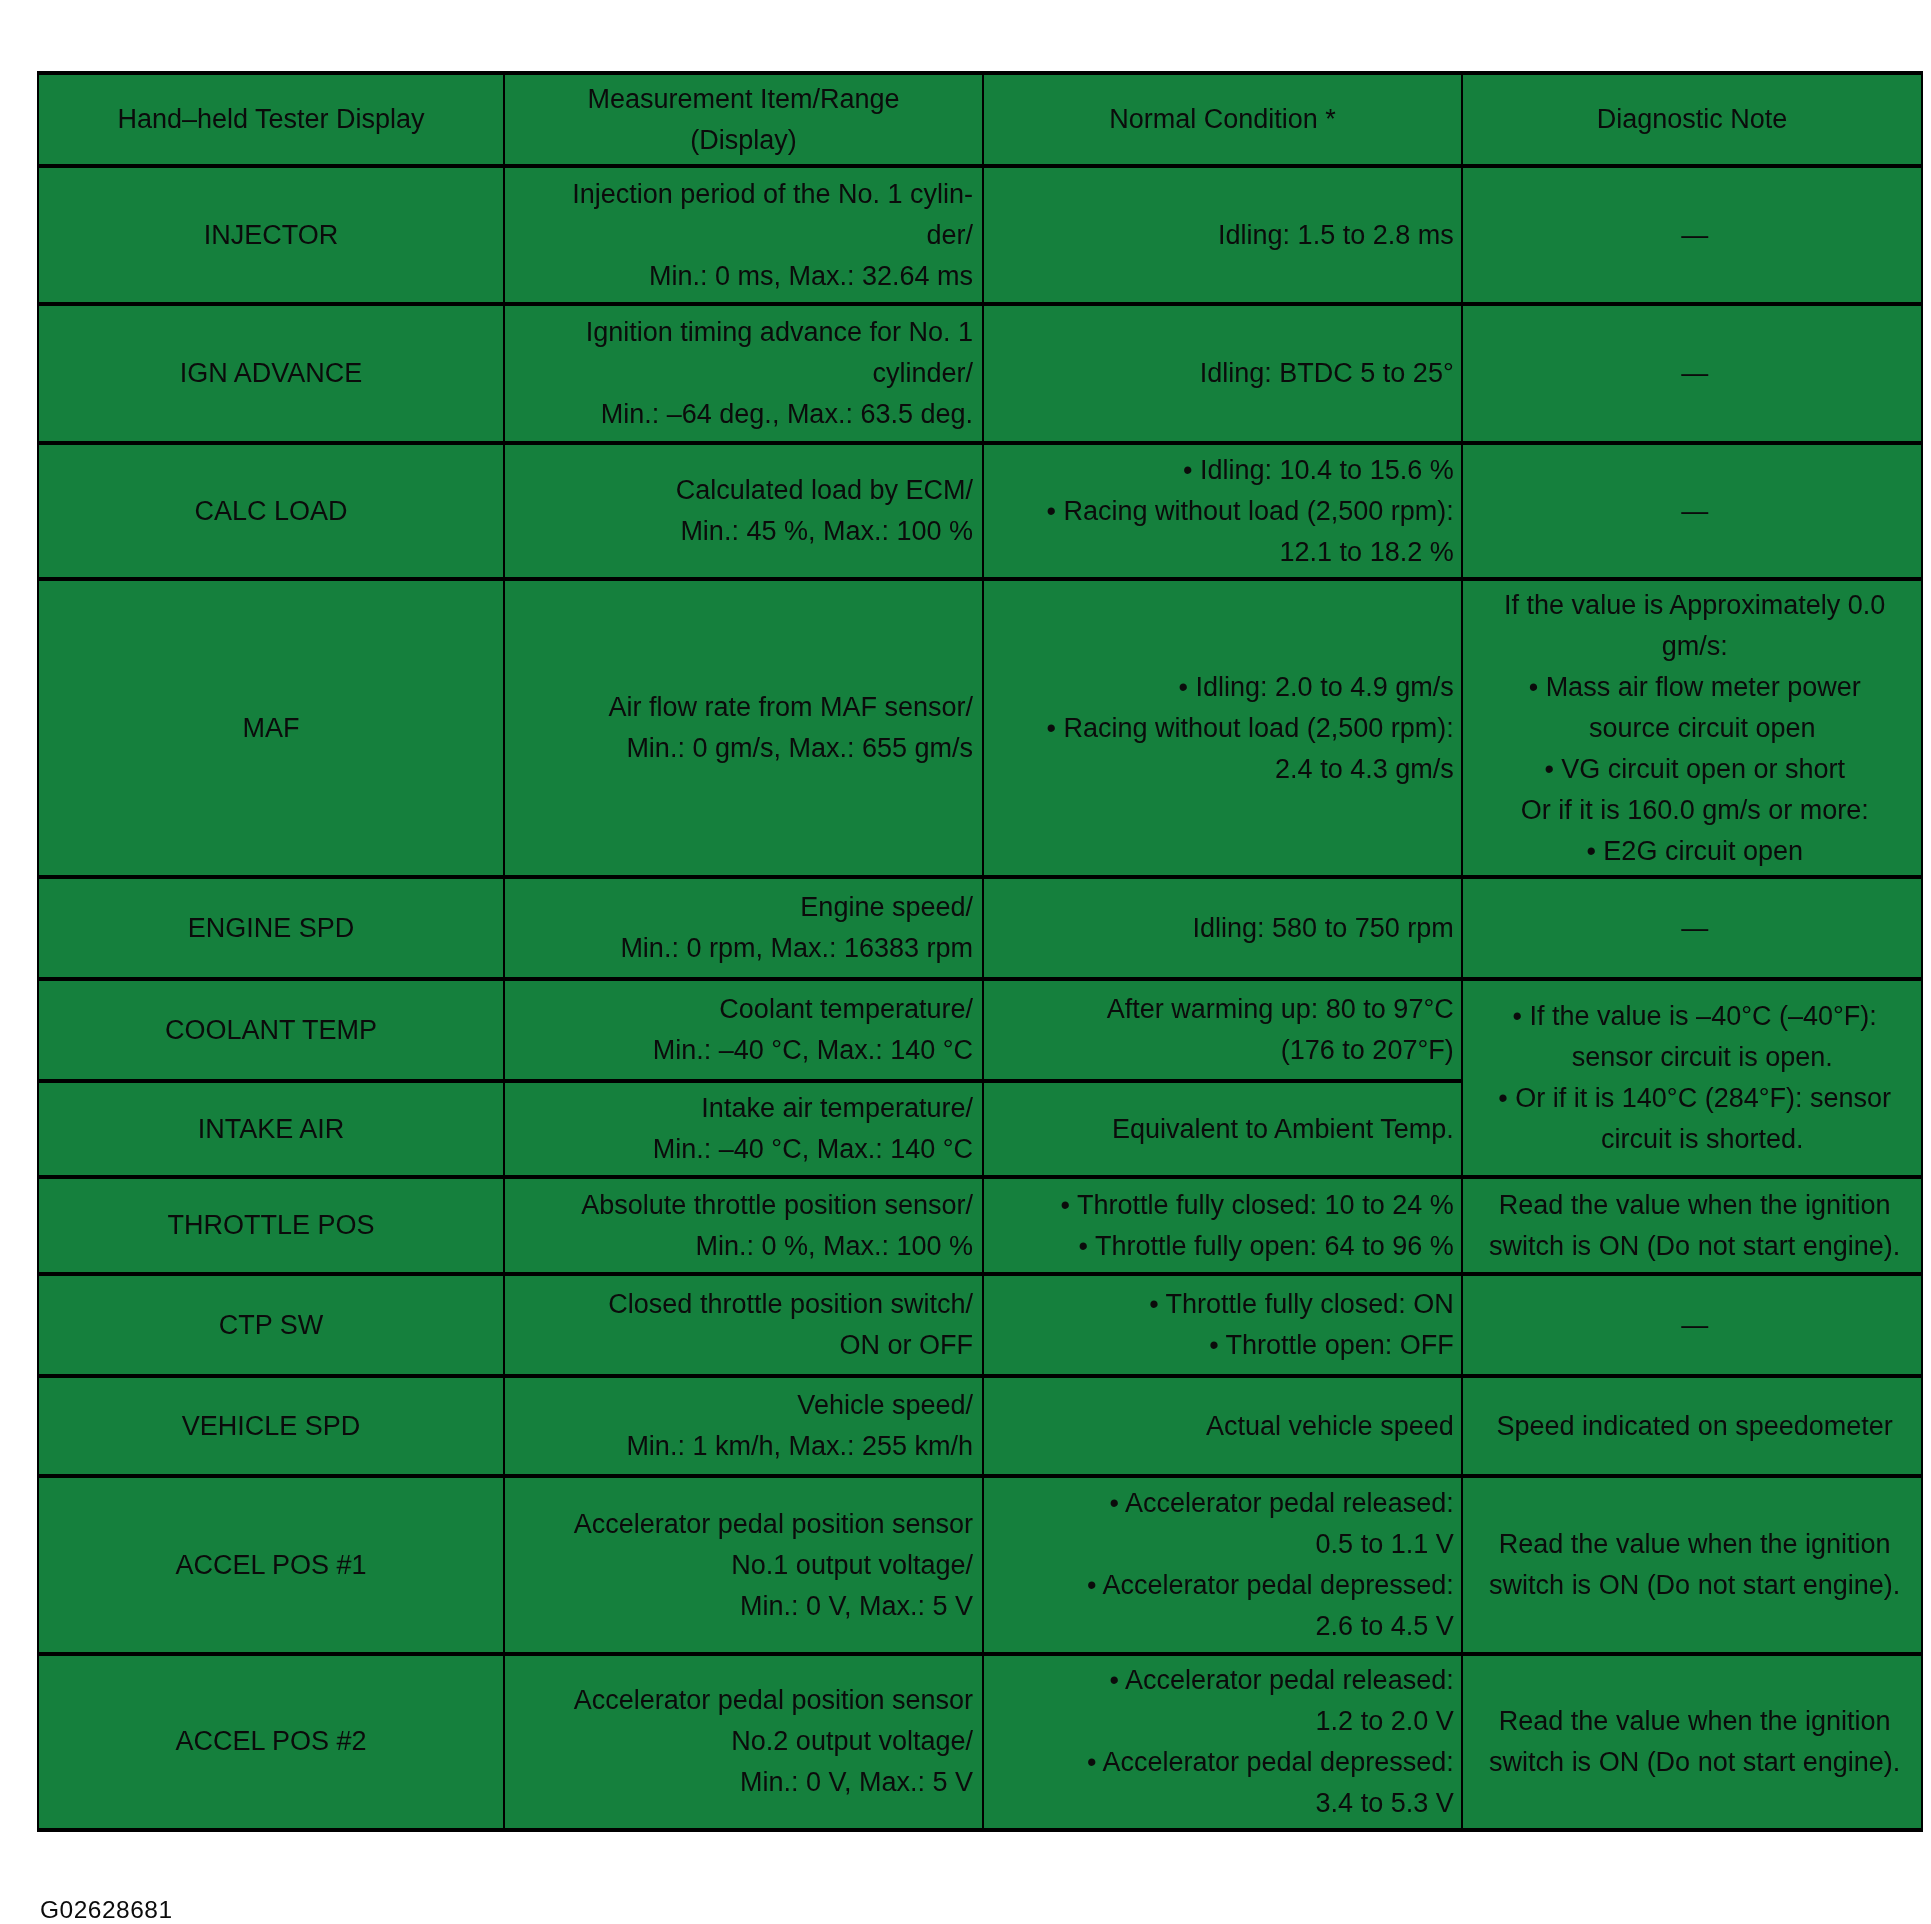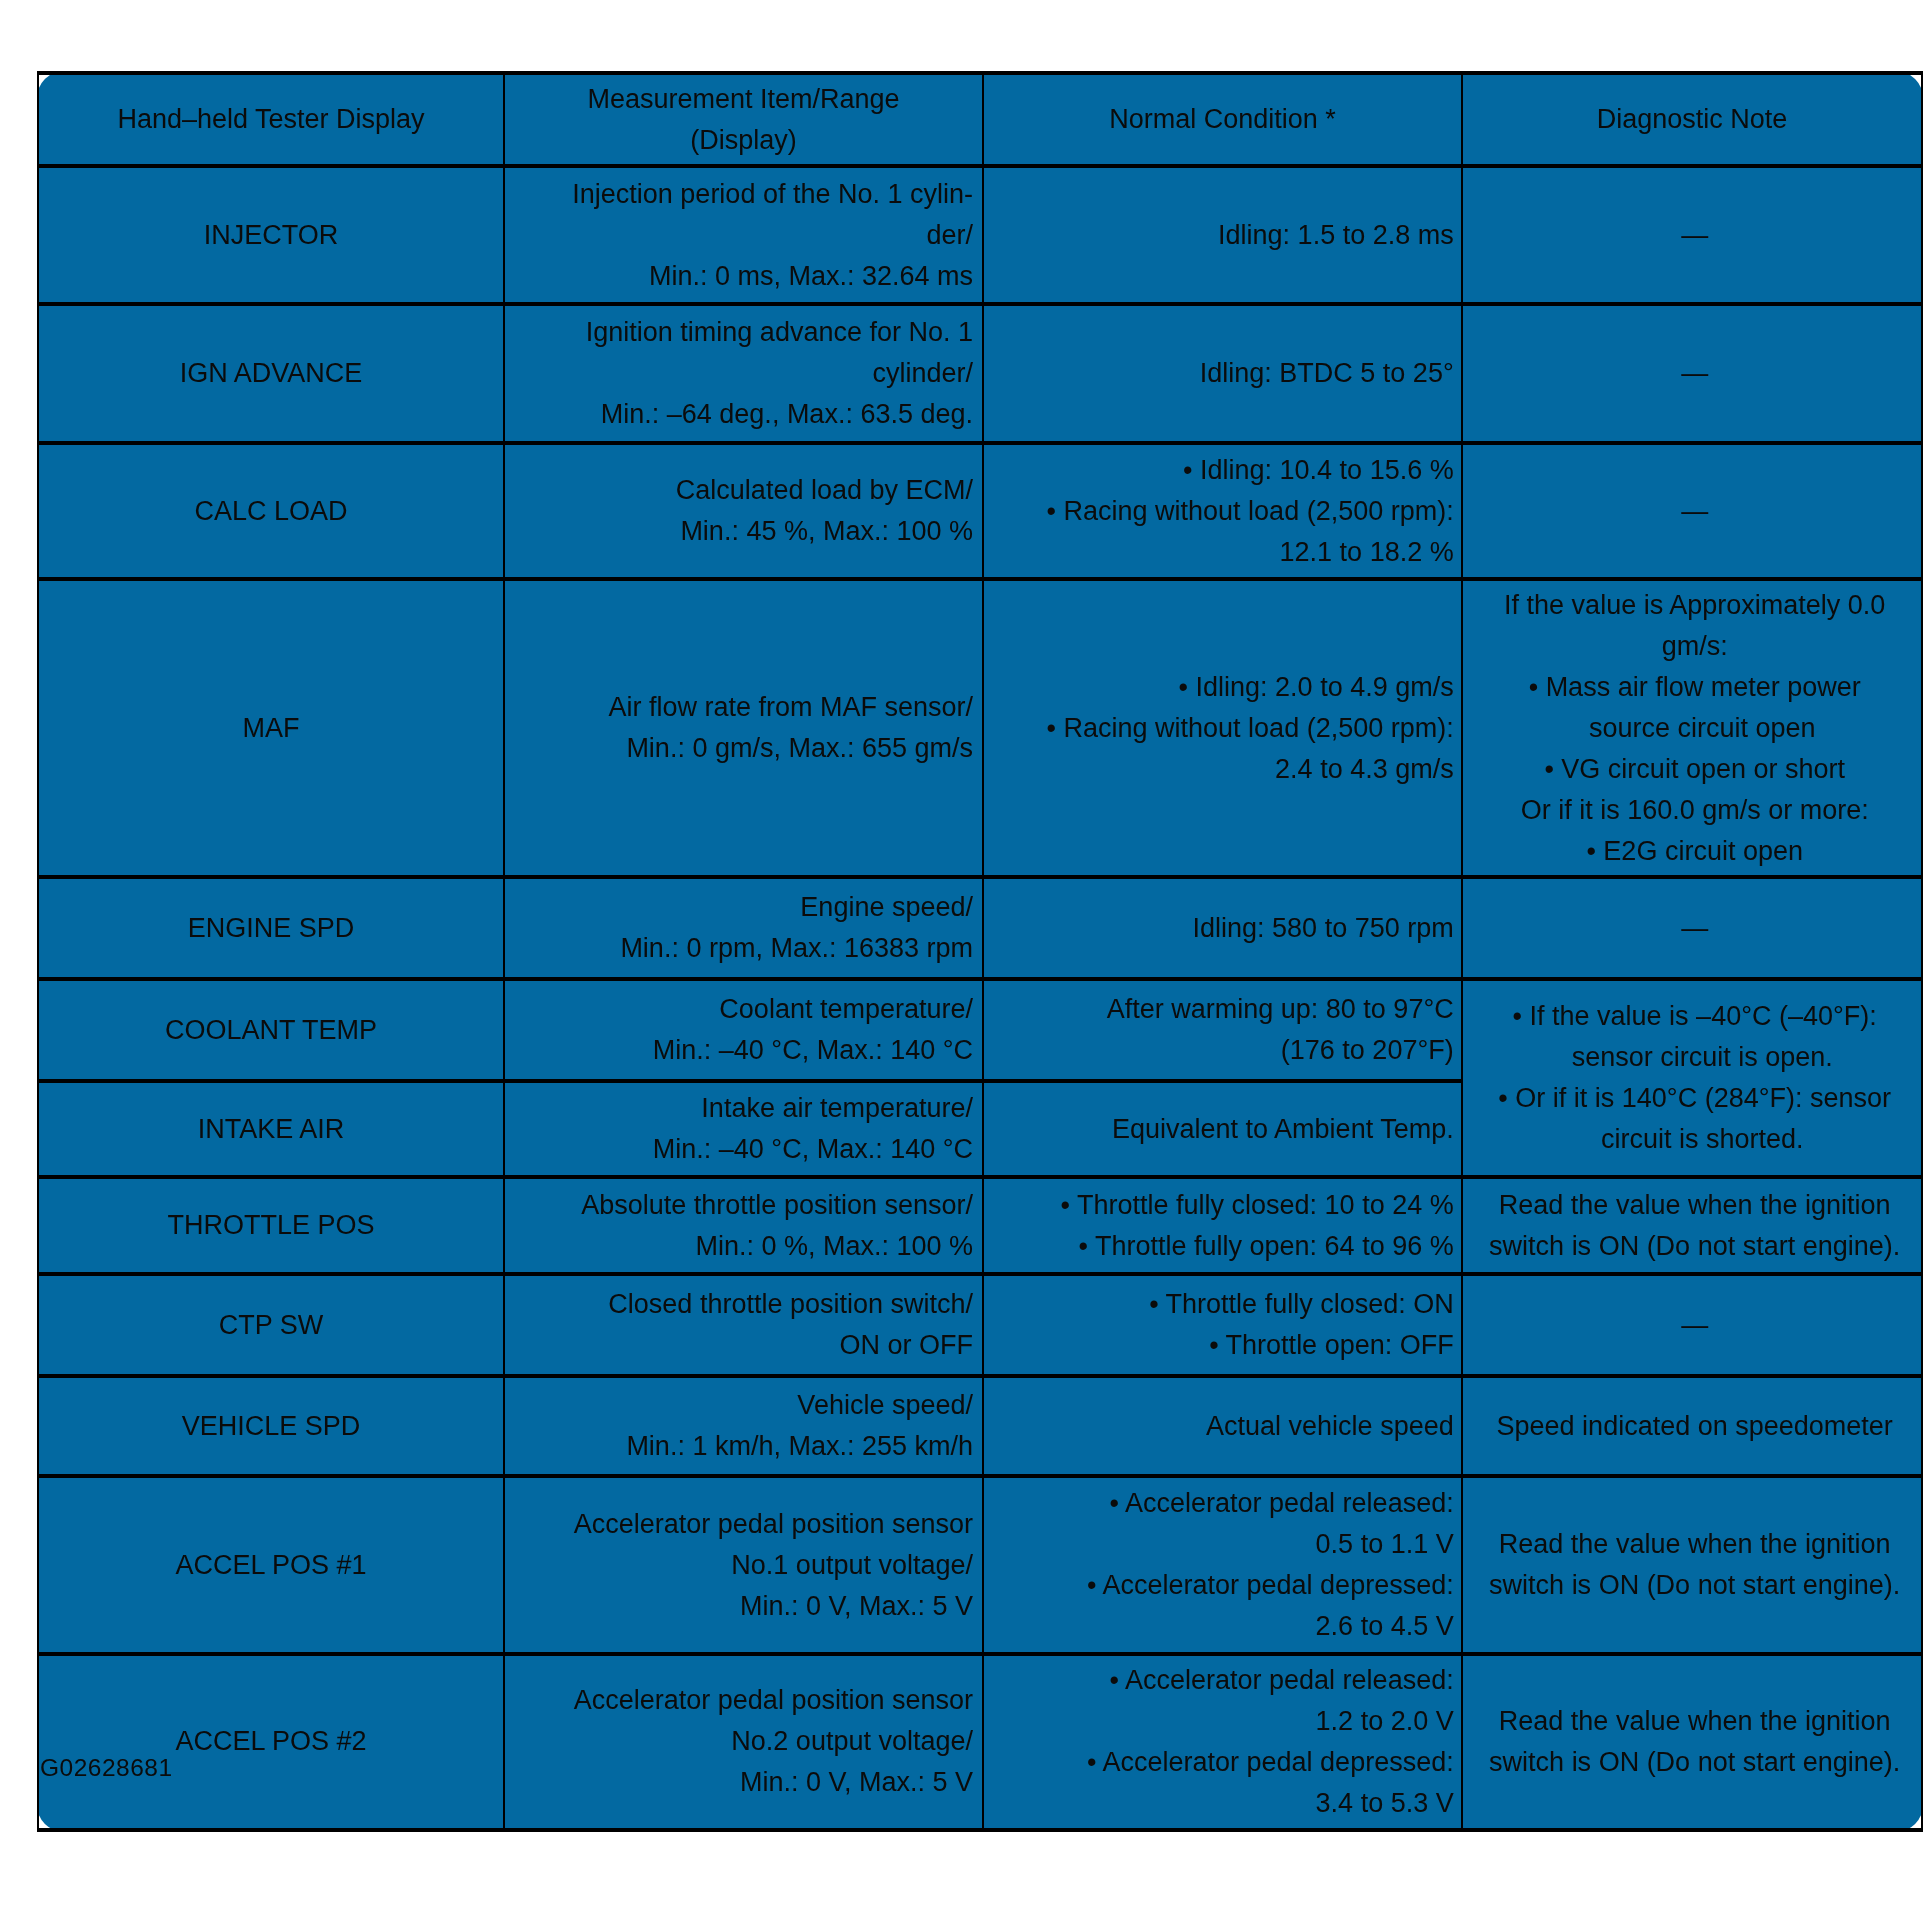--- a/index.html
+++ b/index.html
@@ -16,22 +16,21 @@
   }
   .table-wrap {
     position: absolute;
     left: 37px;
     top: 71px;
   }
   table.diag {
     border-collapse: collapse;
     table-layout: fixed;
     width: 1885px;
-    background: #0369a1;
-    border-radius: 27px;
+    background: #15803d;
   }
   table.diag th,
   table.diag td {
     border-top: 4.5px solid #000;
     border-bottom: 4.5px solid #000;
     border-left: 2.7px solid #000;
     border-right: 2.7px solid #000;
     vertical-align: middle;
     font-size: 27px;
     line-height: 41px;
@@ -59,21 +58,21 @@
   td.c-note {
     text-align: center;
     padding: 3.6px 7.3px 3.6px 12.7px;
   }
   td.ac {
     text-align: center;
   }
   .figure-code {
     position: absolute;
     left: 40px;
-    top: 1754px;
+    top: 1896px;
     font-size: 24.5px;
     letter-spacing: 0.5px;
     color: #0b0b0b;
   }
 </style>
 </head>
 <body>
 
 <div class="table-wrap">
   <table class="diag">

